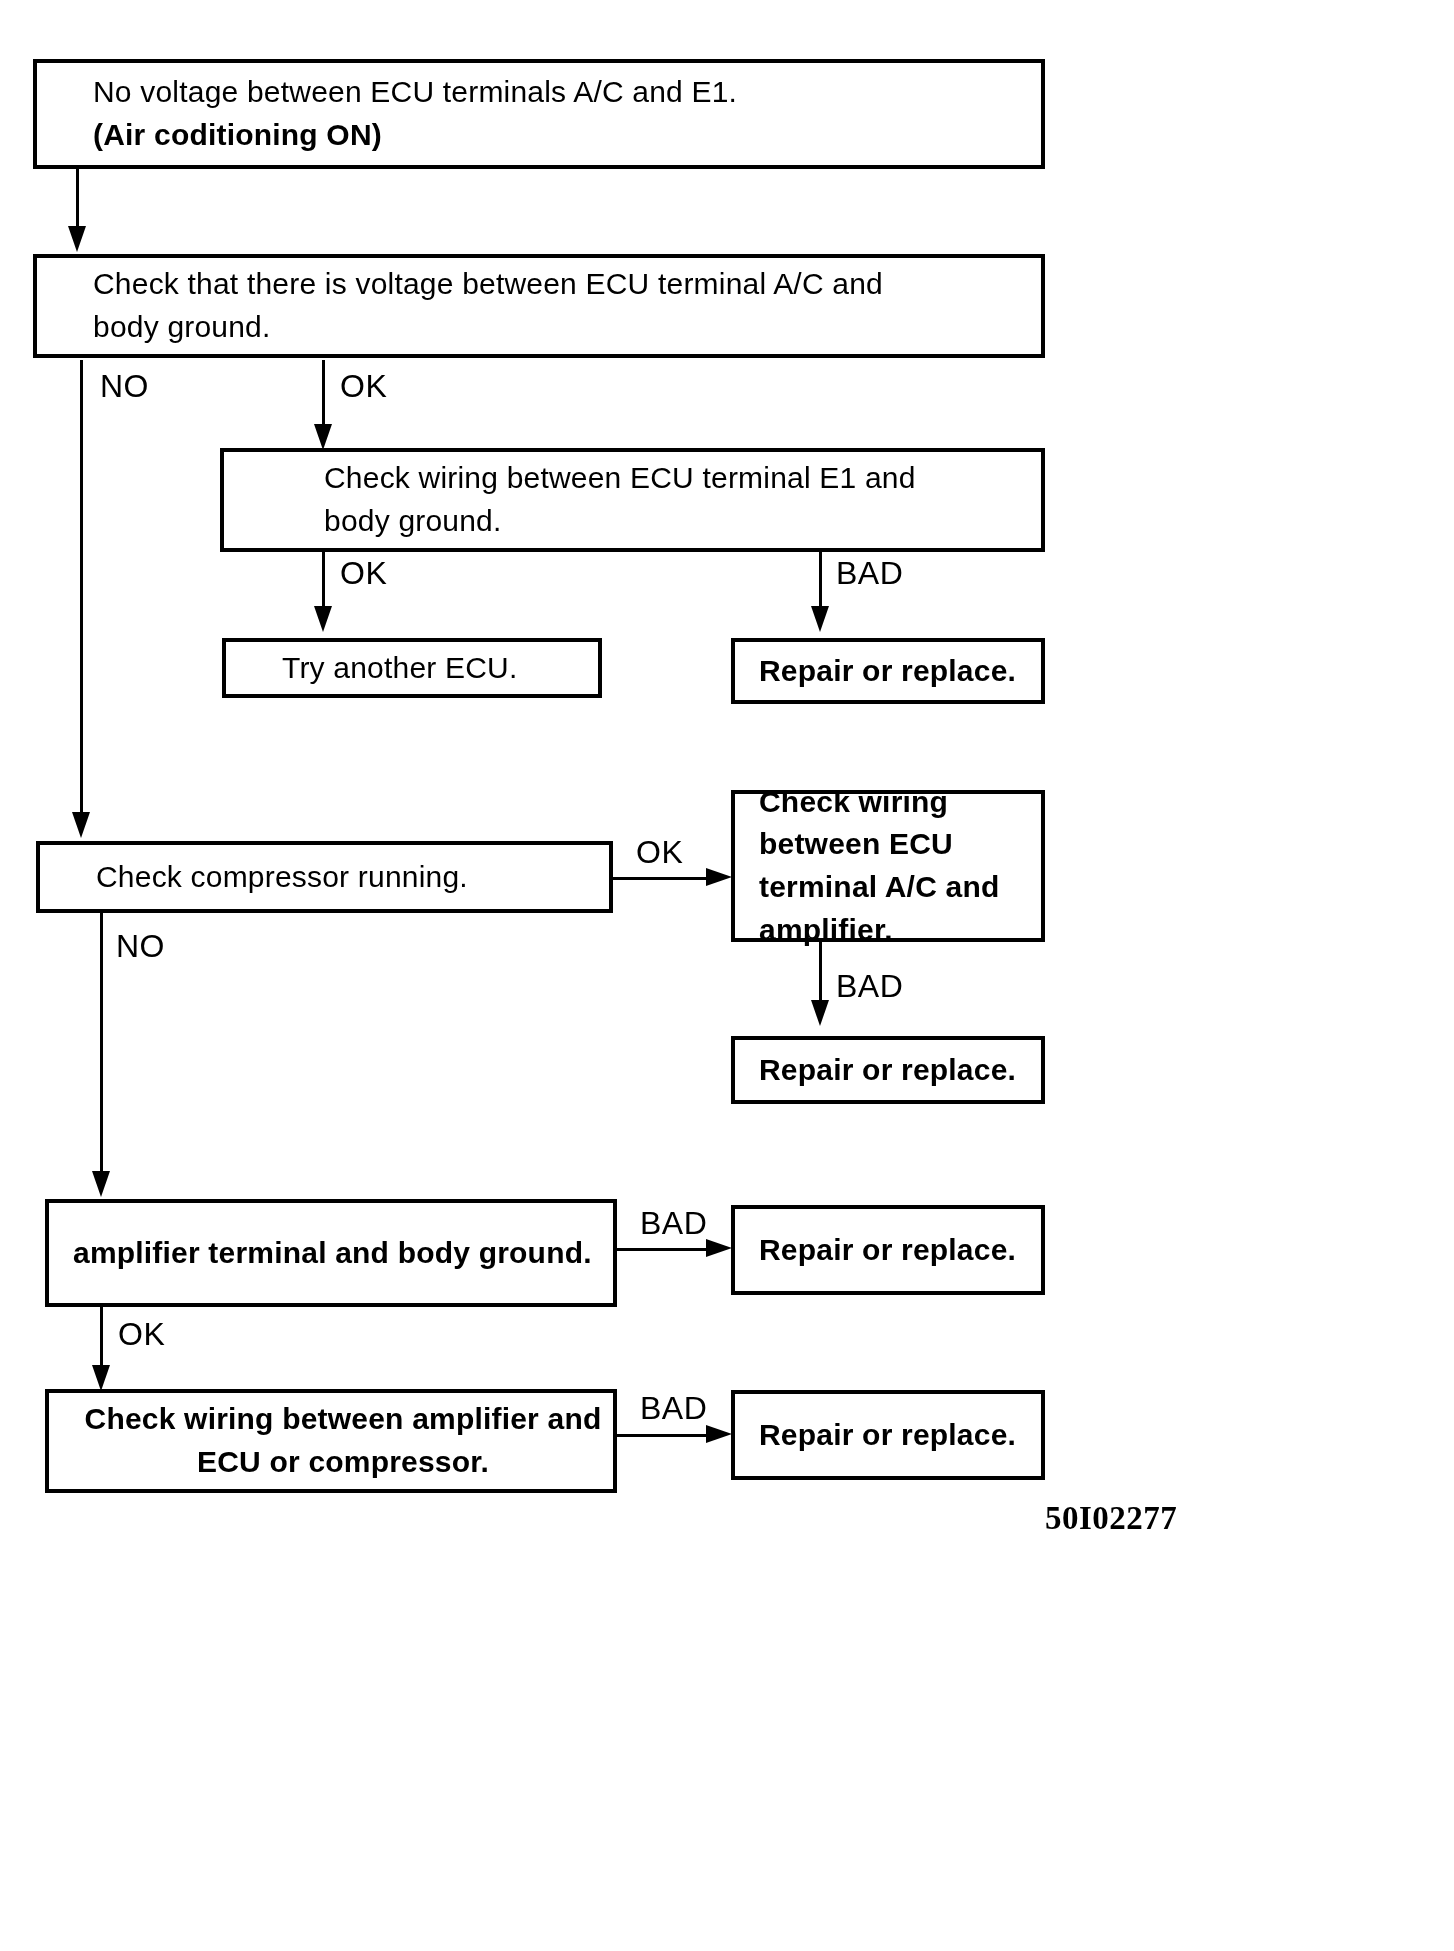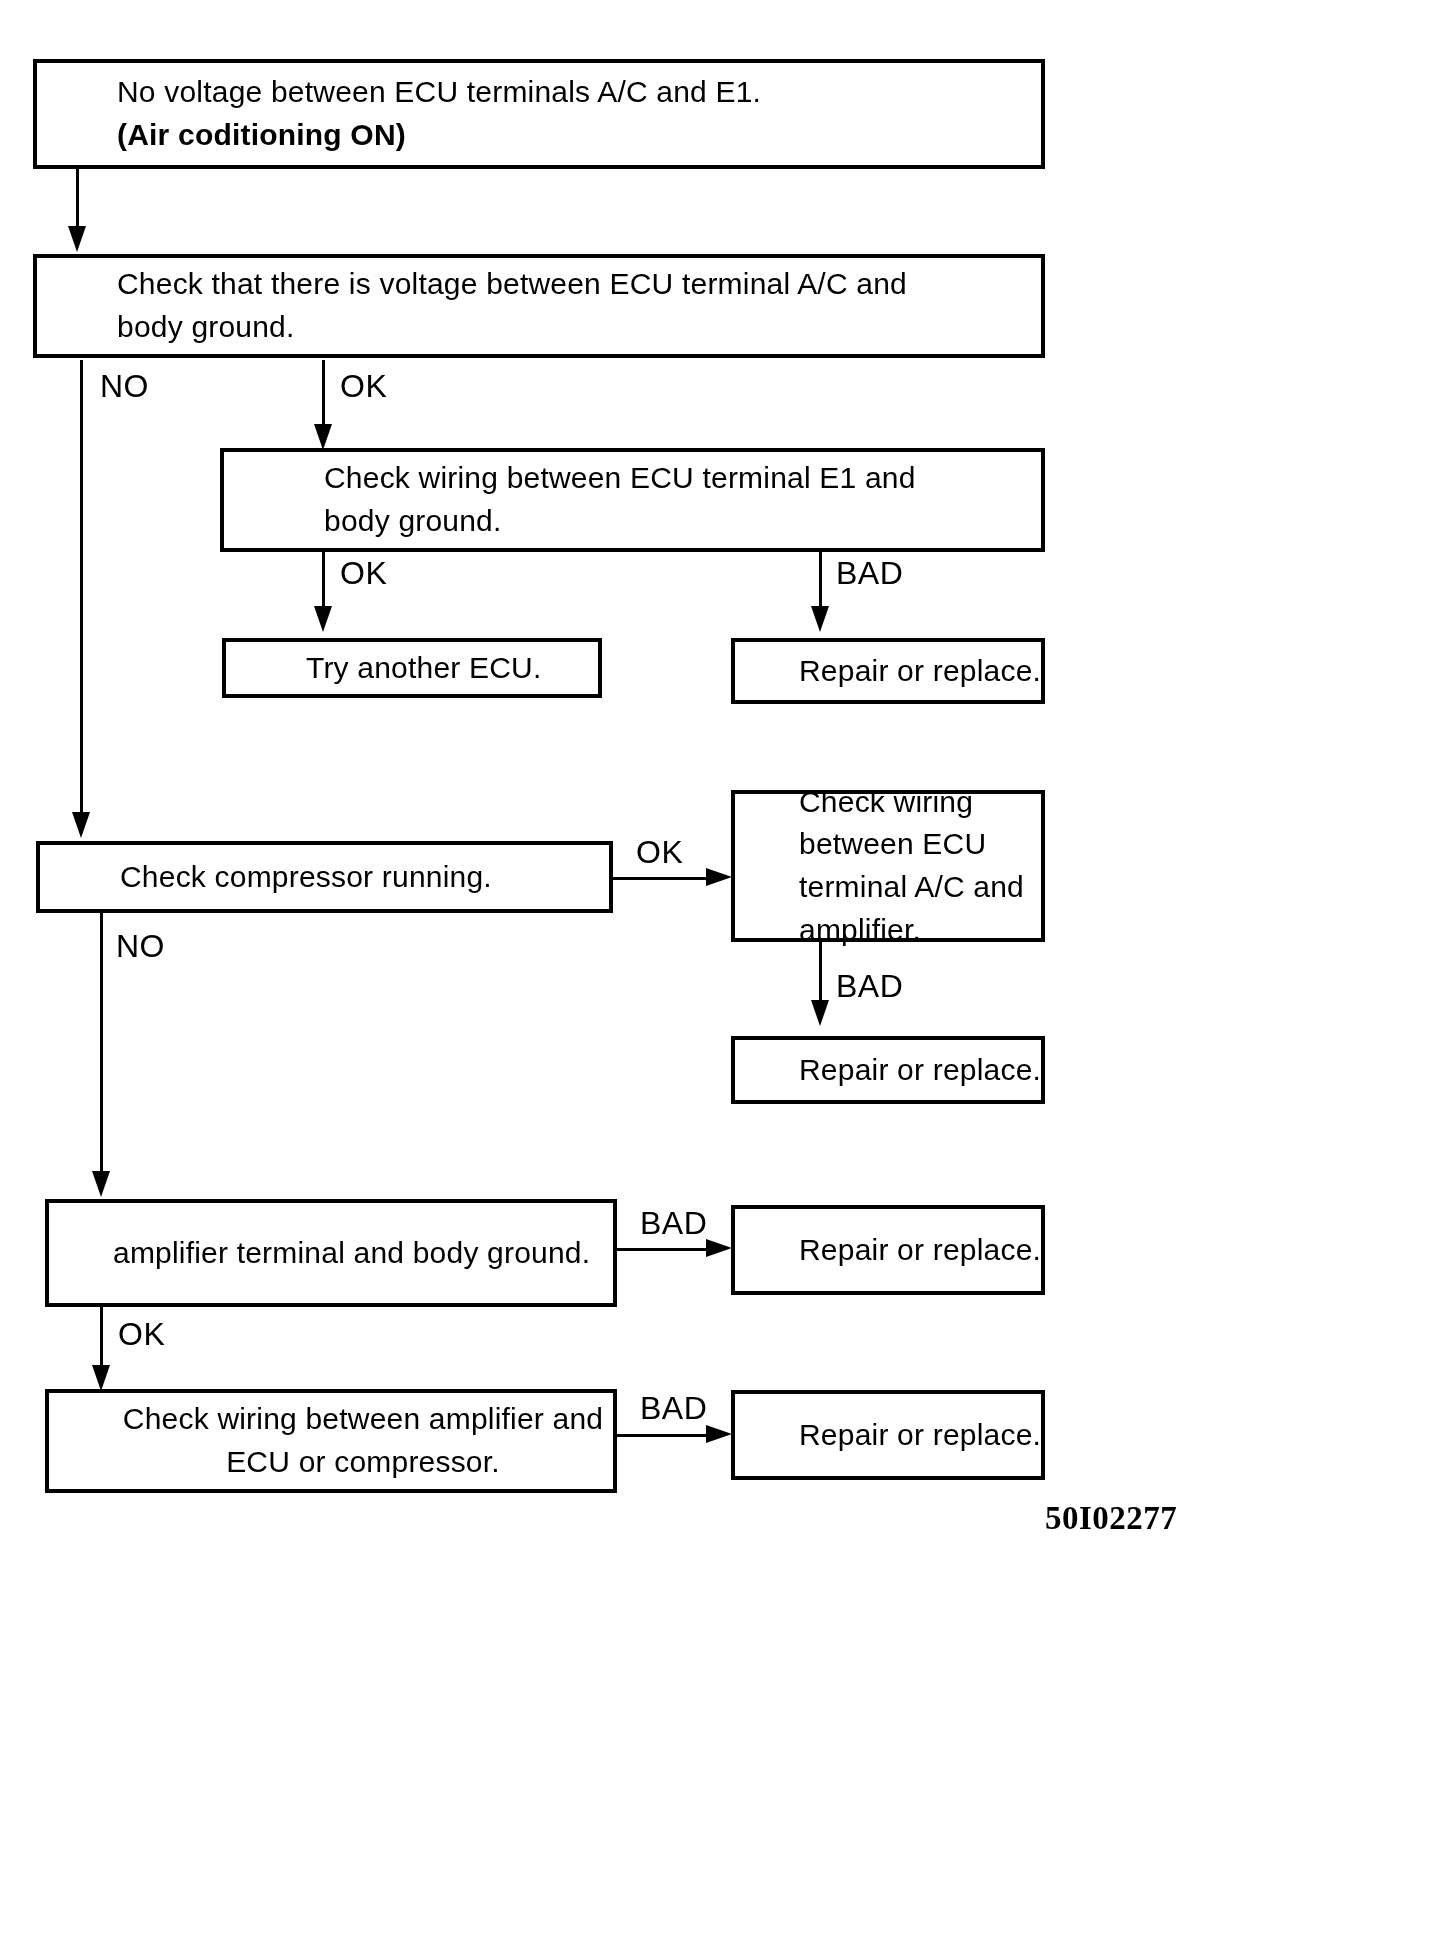--- a/index.html
+++ b/index.html
@@ -26,23 +26,23 @@
     display: flex;
     flex-direction: column;
     justify-content: center;
   }
   .box .line {
     font-size: 30px;
     line-height: 1.42;
     letter-spacing: 0.2px;
     white-space: pre;
   }
-  .box.pad-left .line { padding-left: 80px; }
+  .box.pad-left .line { padding-left: 56px; }
   .box.pad-left2 .line { padding-left: 100px; }
-  .box.pad-small .line { padding-left: 64px; }
+  .box.pad-small .line { padding-left: 24px; font-weight: bold; }
   .box.bold-line .line.b { font-weight: bold; }
 
   .edge-label {
     position: absolute;
     font-size: 32px;
     line-height: 1;
     letter-spacing: 0.5px;
     white-space: nowrap;
   }
 

